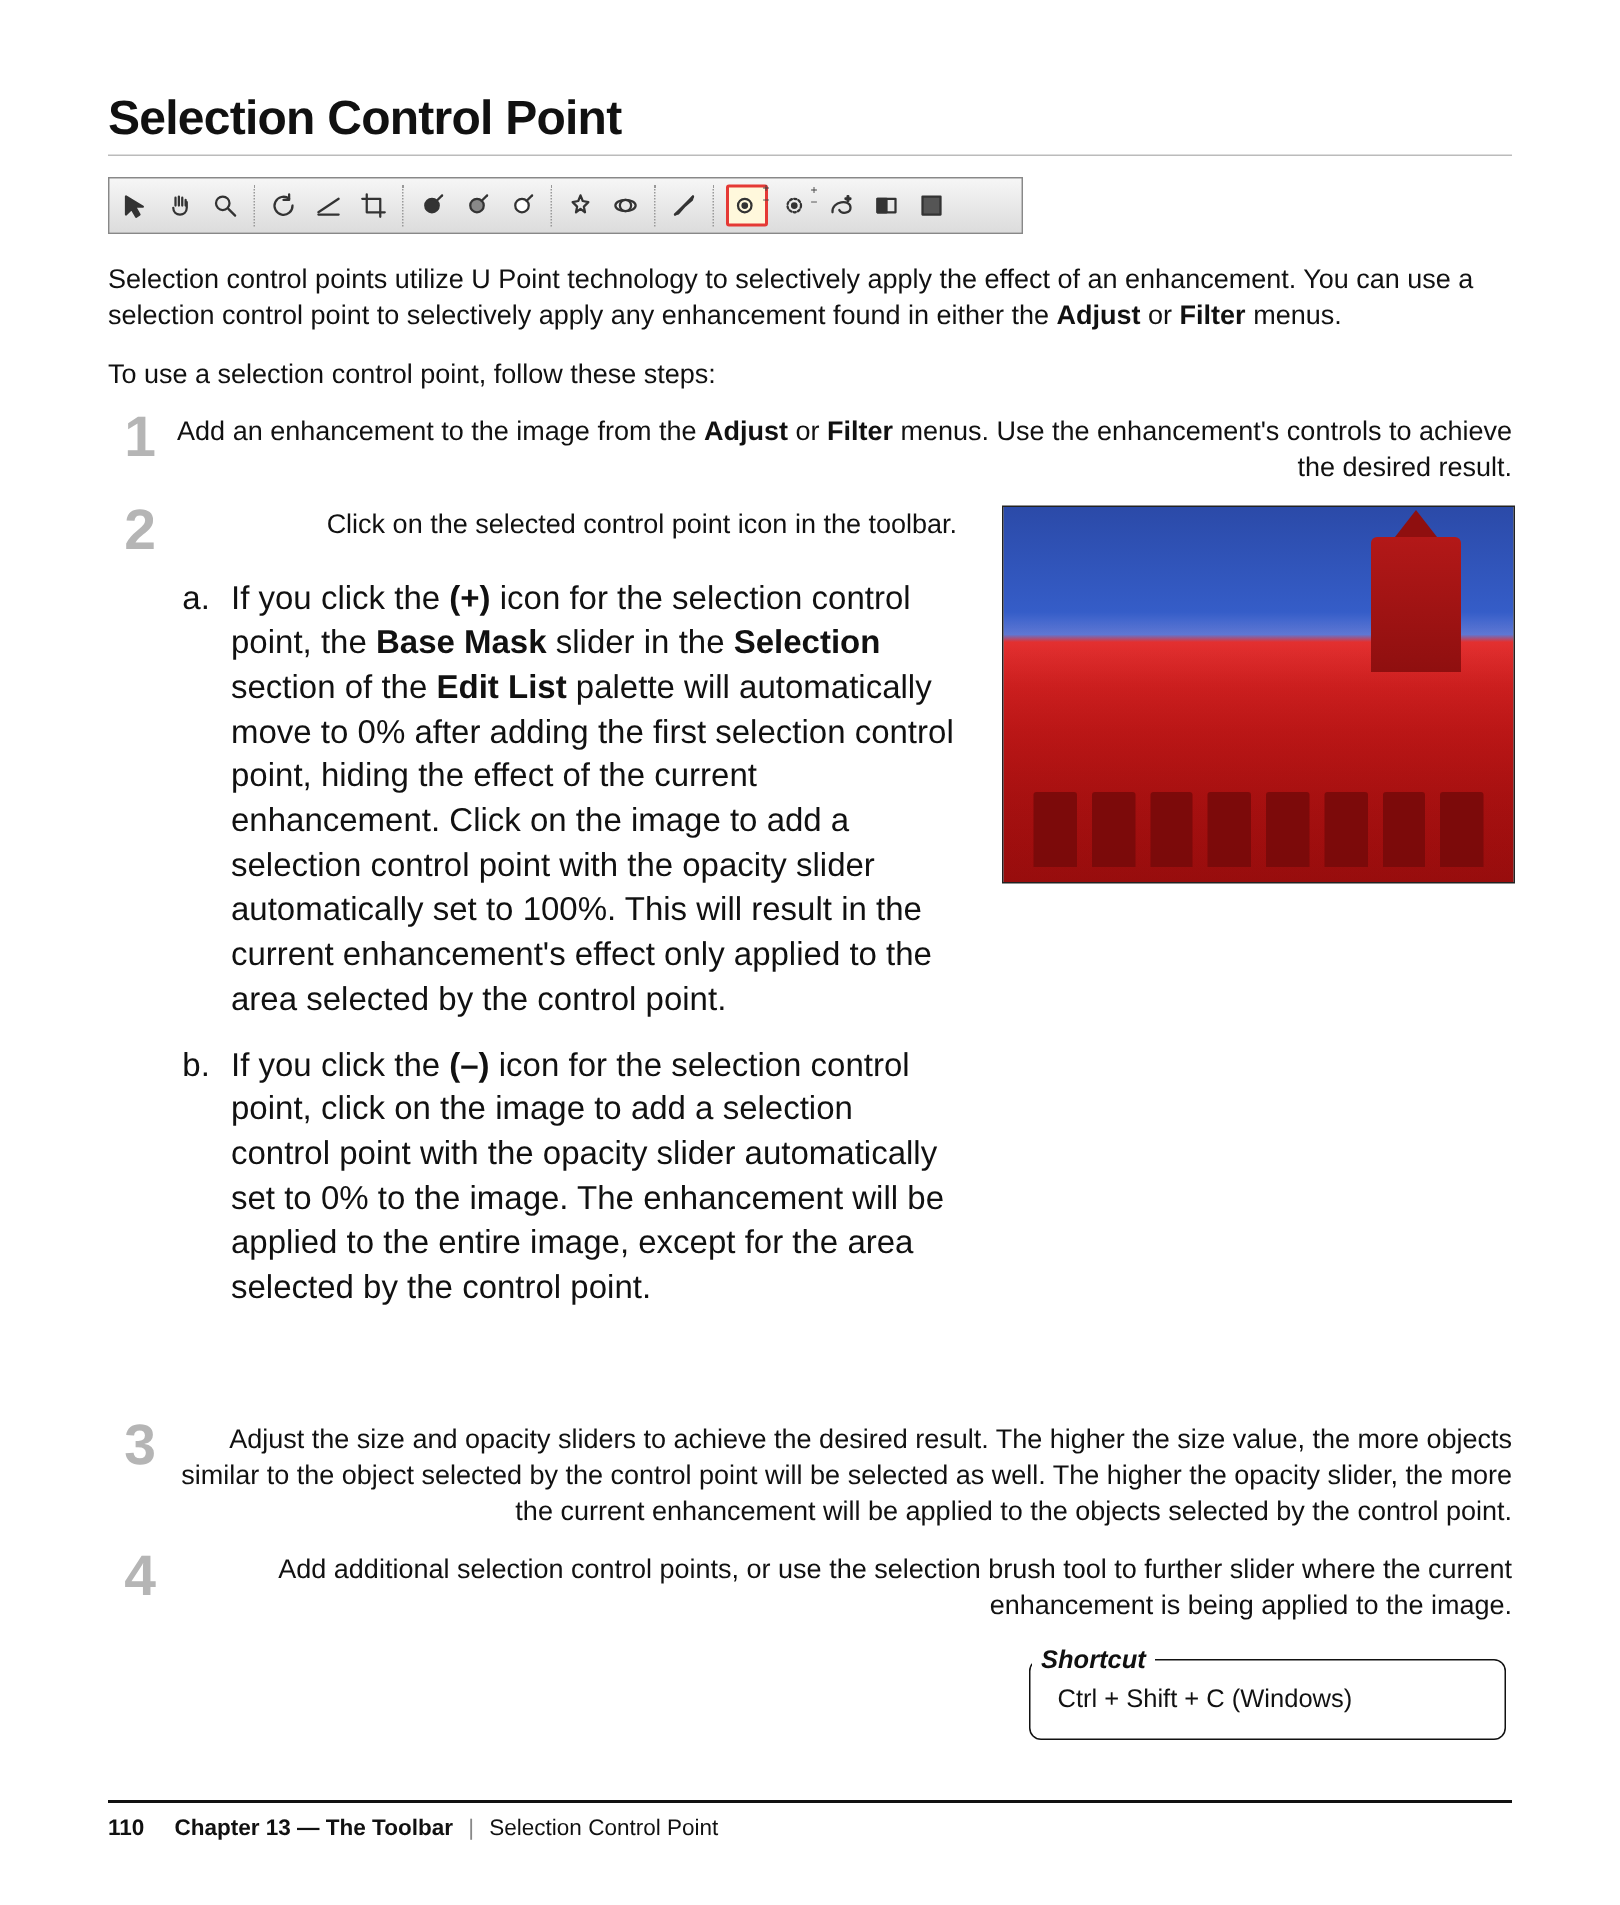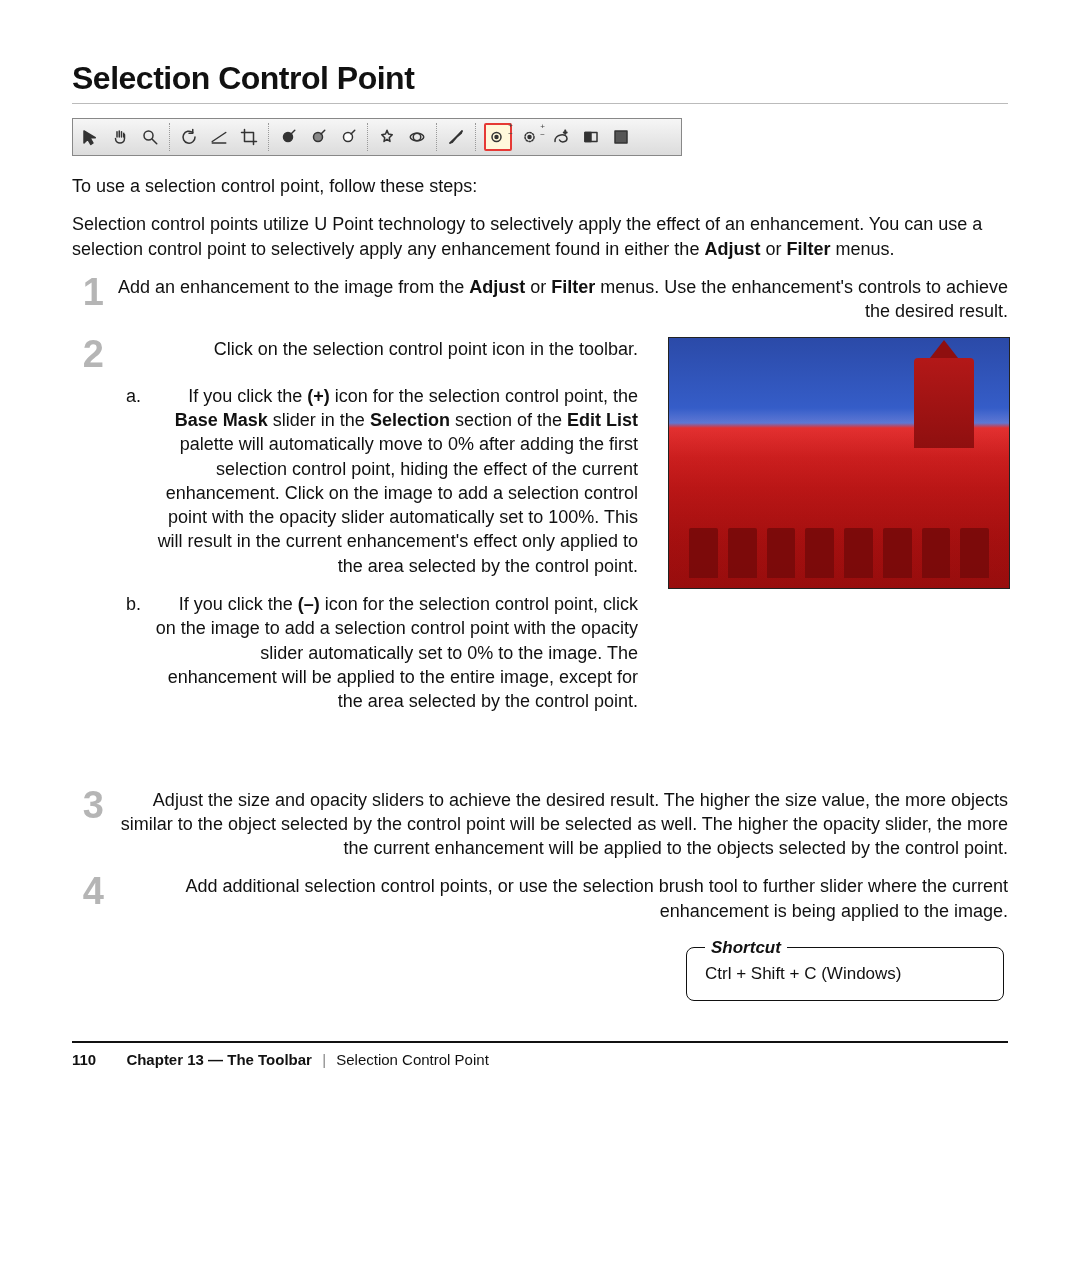--- a/index.html
+++ b/index.html
@@ -157,57 +157,56 @@
     flex: 1;
     background: rgba(120,10,10,0.9);
     border-radius: 2px 2px 0 0;
   }
   .sub-list {
     margin: 12px 0 0 0;
     padding: 0 0 0 28px;
     list-style: lower-alpha;
   }
   .sub-list li {
-    font-size: 18px;
+    font-size: 22px;
     line-height: 1.35;
     margin-bottom: 14px;
     padding-left: 8px;
-    text-align: right;
   }
   .shortcut-box {
     position: relative;
     border: 1px solid #111;
     border-radius: 8px;
     padding: 14px 18px 14px 18px;
     width: 280px;
     margin-left: auto;
     margin-right: 4px;
     font-size: 17px;
     line-height: 1.4;
     margin-top: 24px;
   }
   .shortcut-box .legend {
     position: absolute;
     top: -12px;
-    left: 18px;
+    left: 1px;
     background: #fff;
     padding: 0 6px;
     font-weight: 700;
     font-style: italic;
     font-size: 17px;
   }
   .footer-rule {
     border-top: 2px solid #111;
     margin-top: 40px;
     padding-top: 8px;
     font-size: 15px;
   }
   .footer-rule .pg {
     font-weight: 800;
-    margin-right: 26px;
+    margin-right: 16px;
   }
   .footer-rule .chapter {
     font-weight: 700;
     margin-top: 24px;
   }
   .footer-rule .divider {
     color: #888;
     margin: 0 6px;
   }
   b { font-weight: 700; }
@@ -321,36 +320,36 @@
           <rect x="4" y="6" width="8" height="12" fill="#333"></rect>
         </svg>
       </div>
       <div class="tb-btn">
         <svg width="18" height="18" viewBox="0 0 24 24" fill="none" stroke="#333" stroke-width="2" stroke-linecap="round" stroke-linejoin="round">
           <rect x="4" y="4" width="16" height="16" fill="#555"></rect>
         </svg>
       </div>
     </div>
 
+  <p class="para">Selection control points utilize U Point technology to selectively apply the effect of an enhancement. You can use a selection control point to selectively apply any enhancement found in either the <b>Adjust</b> or <b>Filter</b> menus.</p>
+
   <p class="para">To use a selection control point, follow these steps:</p>
-
-  <p class="para">Selection control points utilize U Point technology to selectively apply the effect of an enhancement. You can use a selection control point to selectively apply any enhancement found in either the <b>Adjust</b> or <b>Filter</b> menus.</p>
 
   <div class="steps">
 
     <div class="step">
       <div class="step-num">1</div>
       <div class="step-body">Add an enhancement to the image from the <b>Adjust</b> or <b>Filter</b> menus. Use the enhancement's controls to achieve the desired result.</div>
     </div>
 
     <div class="two-col">
       <div class="left">
         <div class="step" style="margin-bottom:6px;">
           <div class="step-num">2</div>
-          <div class="step-body">Click on the selection control point icon in the toolbar.</div>
+          <div class="step-body">Click on the selected control point icon in the toolbar.</div>
         </div>
         <ol class="sub-list" style="margin-left:46px;">
           <li>If you click the <b>(+)</b> icon for the selection control point, the <b>Base Mask</b> slider in the <b>Selection</b> section of the <b>Edit List</b> palette will automatically move to 0% after adding the first selection control point, hiding the effect of the current enhancement. Click on the image to add a selection control point with the opacity slider automatically set to 100%. This will result in the current enhancement's effect only applied to the area selected by the control point.</li>
           <li>If you click the <b>(–)</b> icon for the selection control point, click on the image to add a selection control point with the opacity slider automatically set to 0% to the image. The enhancement will be applied to the entire image, except for the area selected by the control point.</li>
         </ol>
       </div>
       <div class="right">
         <div class="img-box">
           <div class="building-silhouette"></div>
           <div class="tower"></div>

